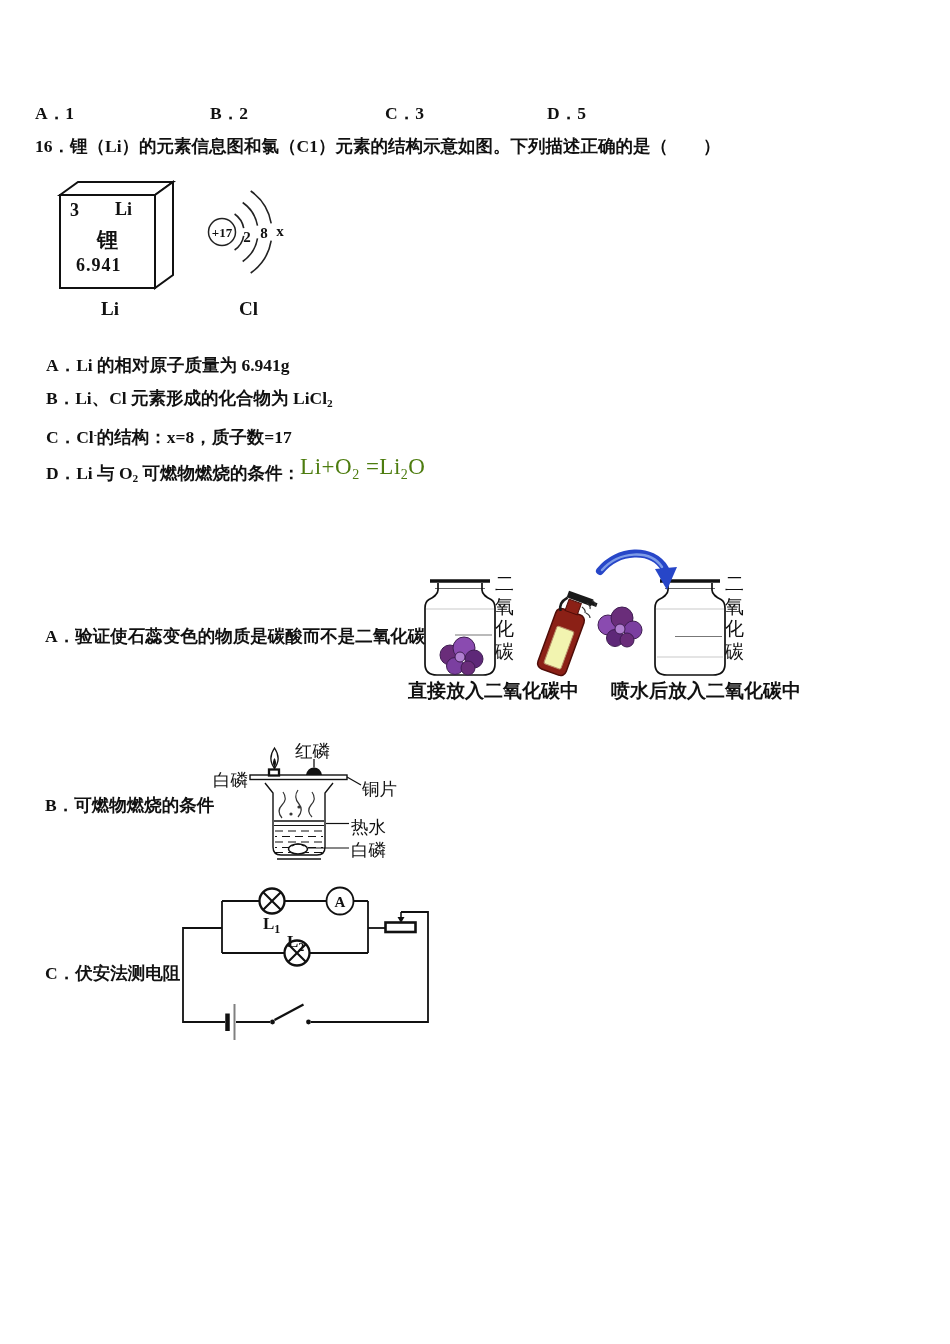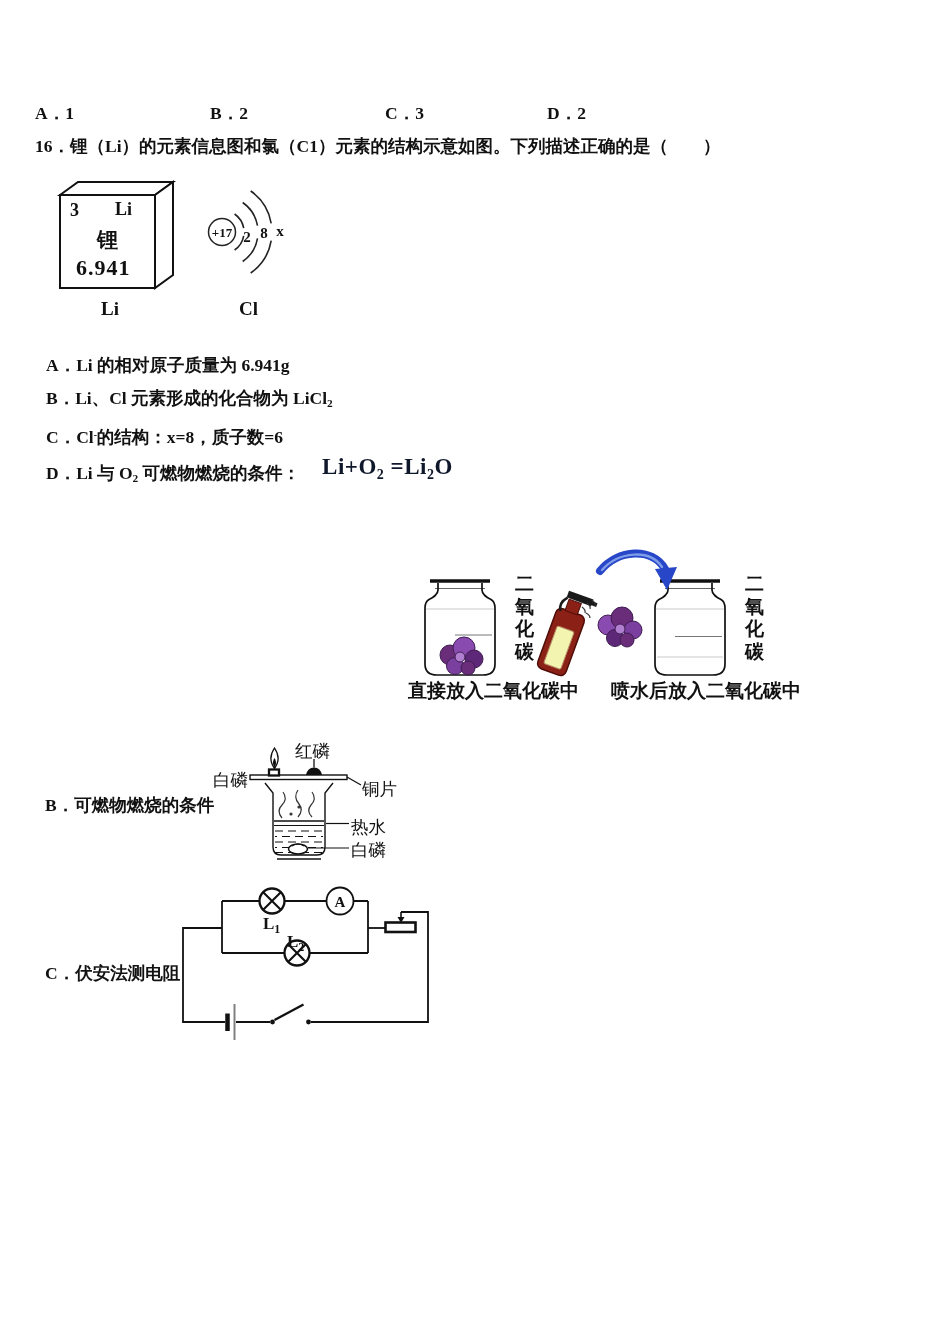--- a/index.html
+++ b/index.html
@@ -2,40 +2,40 @@
 <html><head>
 <meta charset="utf-8">
 <style>
   html,body{margin:0;padding:0;background:#fff;}
   .page{position:relative;width:944px;height:1344px;background:#ffffff;overflow:hidden;
         font-family:"Liberation Serif",serif;color:#111;}
   .t{position:absolute;font-size:17.5px;font-weight:bold;white-space:nowrap;line-height:21px;}
   .fig{position:absolute;}
   .lbl{position:absolute;font-size:17.5px;font-weight:normal;white-space:nowrap;}
   .cap{position:absolute;font-size:19px;font-weight:bold;white-space:nowrap;}
-  .vlbl{position:absolute;width:21px;font-size:19px;line-height:22.5px;font-weight:bold;
-        word-break:break-all;text-align:center;padding-left:20px;}
+  .vlbl{position:absolute;width:21px;font-size:19px;line-height:22.5px;font-weight:normal;
+        word-break:break-all;text-align:center;}
   .boxtxt{position:absolute;font-weight:bold;white-space:nowrap;}
   .sub{font-size:0.65em;vertical-align:-0.25em;}
   .sup{font-size:0.55em;vertical-align:0.5em;}
-  .eq{display:inline-block;font-weight:bold;font-size:23px;color:#0f172a;
-      transform:translateY(-5px);margin-left:22px;letter-spacing:0.5px;}
+  .eq{display:inline-block;font-weight:normal;font-size:23px;color:#4d7c0f;
+      transform:translateY(-5px);margin-left:0;letter-spacing:0.5px;}
   .esub{font-size:14px;vertical-align:-5px;}
   svg{position:absolute;left:0;top:0;}
   svg text{font-family:"Liberation Serif",serif;fill:#111;font-weight:bold;}
 </style>
 </head>
 <body>
 
 <div class="page">
 
   <div class="t" style="left:35px;top:103px">A．1</div>
   <div class="t" style="left:210px;top:103px">B．2</div>
   <div class="t" style="left:385px;top:103px">C．3</div>
-  <div class="t" style="left:547px;top:103px">D．2</div>
+  <div class="t" style="left:547px;top:103px">D．5</div>
 
   <div class="t" style="left:35px;top:136px">16．锂（Li）的元素信息图和氯（C1）元素的结构示意如图。下列描述正确的是（　　）</div>
 
   <div class="fig" style="left:55px;top:172px;width:255px;height:150px">
     <svg width="255" height="150" viewBox="0 0 255 150">
       <g fill="#fff" stroke="#111" stroke-width="2">
         <polygon points="5,23 23,10 118,10 100,23"></polygon>
         <polygon points="100,23 118,10 118,103 100,116"></polygon>
         <rect x="5" y="23" width="95" height="93"></rect>
       </g>
@@ -49,31 +49,32 @@
         <path d="M 216.2 68.7 A 50 50 0 0 1 195.7 101"></path>
       </g>
       <text x="167" y="64.5" font-size="13" text-anchor="middle">+17</text>
       <text x="192" y="70" font-size="15" text-anchor="middle">2</text>
       <text x="209" y="66" font-size="15" text-anchor="middle">8</text>
       <text x="225" y="64" font-size="15" text-anchor="middle">x</text>
     </svg>
     <div class="boxtxt" style="left:15px;top:28px;font-size:18px">3</div>
     <div class="boxtxt" style="left:60px;top:27px;font-size:18px">Li</div>
     <div class="boxtxt" style="left:42px;top:54px;font-size:21px">锂</div>
-    <div class="boxtxt" style="left:21px;top:83px;font-size:22px;letter-spacing:1px">6.941</div>
+    <div class="boxtxt" style="left:21px;top:83px;font-size:18px;letter-spacing:1px">6.941</div>
     <div class="boxtxt" style="left:46px;top:126px;font-size:19px">Li</div>
     <div class="boxtxt" style="left:184px;top:126px;font-size:19px">Cl</div>
   </div>
 
   <div class="t" style="left:46px;top:355px">A．Li 的相对原子质量为 6.941g</div>
   <div class="t" style="left:46px;top:388px"><span>B．Li、Cl 元素形成的化合物为 LiCl</span><span class="sub">2</span></div>
-  <div class="t" style="left:46px;top:424px"><span>C．Cl</span><span class="sup">-</span><span>的结构：x=8，质子数=6</span></div>
+  <div class="t" style="left:46px;top:424px"><span>C．Cl</span><span class="sup">-</span><span>的结构：x=8，质子数=17</span></div>
   <div class="t" style="left:46px;top:461px"><span>D．Li 与 O</span><span class="sub">2</span><span> 可燃物燃烧的条件：</span><span class="eq"><span>Li+O</span><span class="esub">2</span><span> =Li</span><span class="esub">2</span><span>O</span></span></div>
 
 
+  <div class="t" style="left:45px;top:626px">A．验证使石蕊变色的物质是碳酸而不是二氧化碳</div>
 
   <div class="fig" style="left:410px;top:545px;width:395px;height:162px">
     <svg width="395" height="162" viewBox="0 0 395 162">
 
       <g fill="none" stroke="#111">
         <path d="M 20 36 L 80 36" stroke-width="3.5"></path>
         <path d="M 25 43.5 L 75 43.5" stroke="#666" stroke-width="1"></path>
         <path d="M 28 38 L 28 45 C 28 50 23 52.5 19 54.5 C 15.5 56.5 15 59 15 63 L 15 119 C 15 127 19 130 27 130 L 73 130 C 81 130 85 127 85 119 L 85 63 C 85 59 84.5 56.5 81 54.5 C 77 52.5 72 50 72 45 L 72 38" stroke-width="1.7"></path>
         <path d="M 16 64 L 84 64" stroke="#c9c9c9" stroke-width="1"></path>
       </g>

